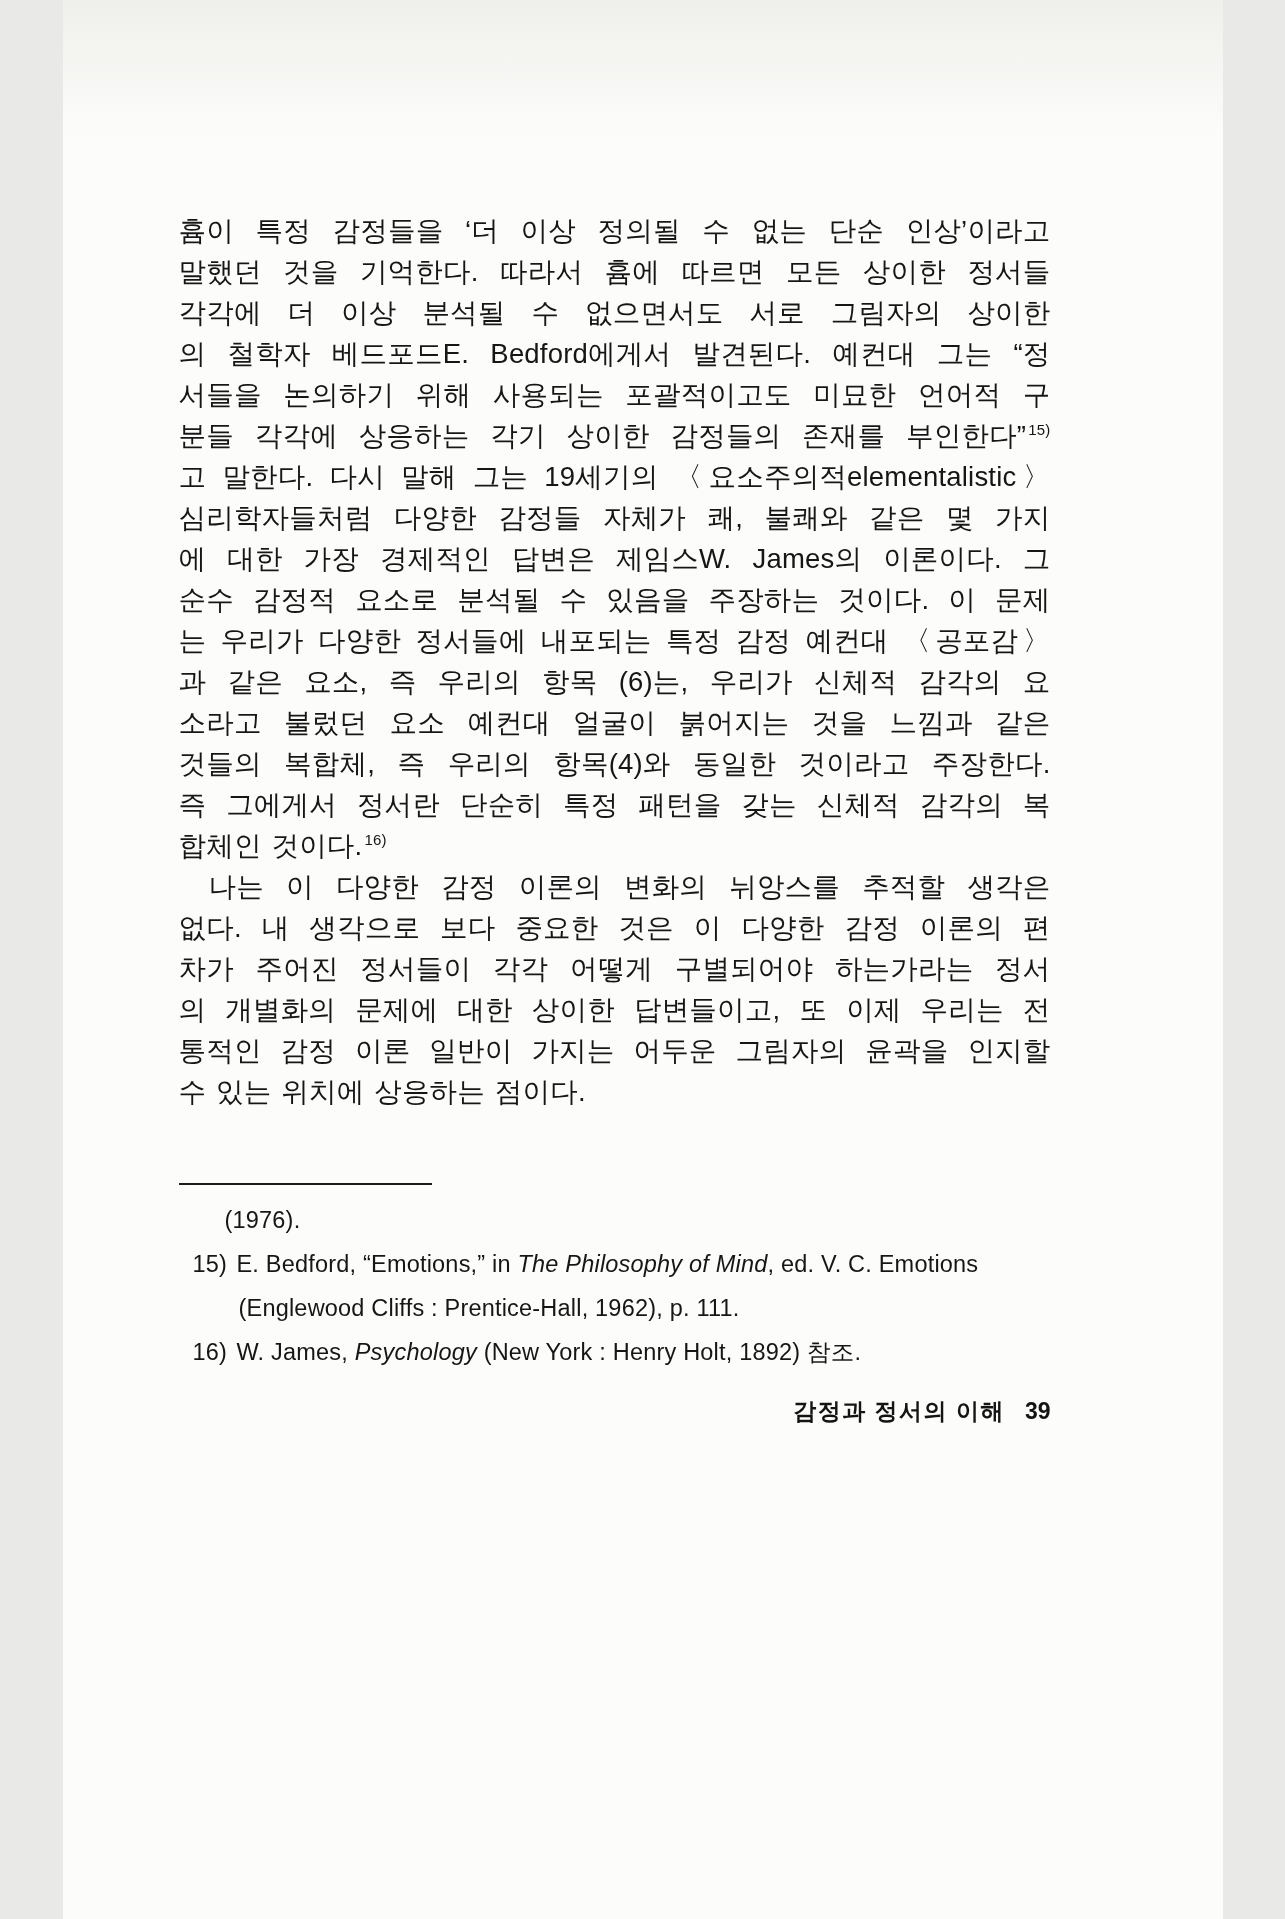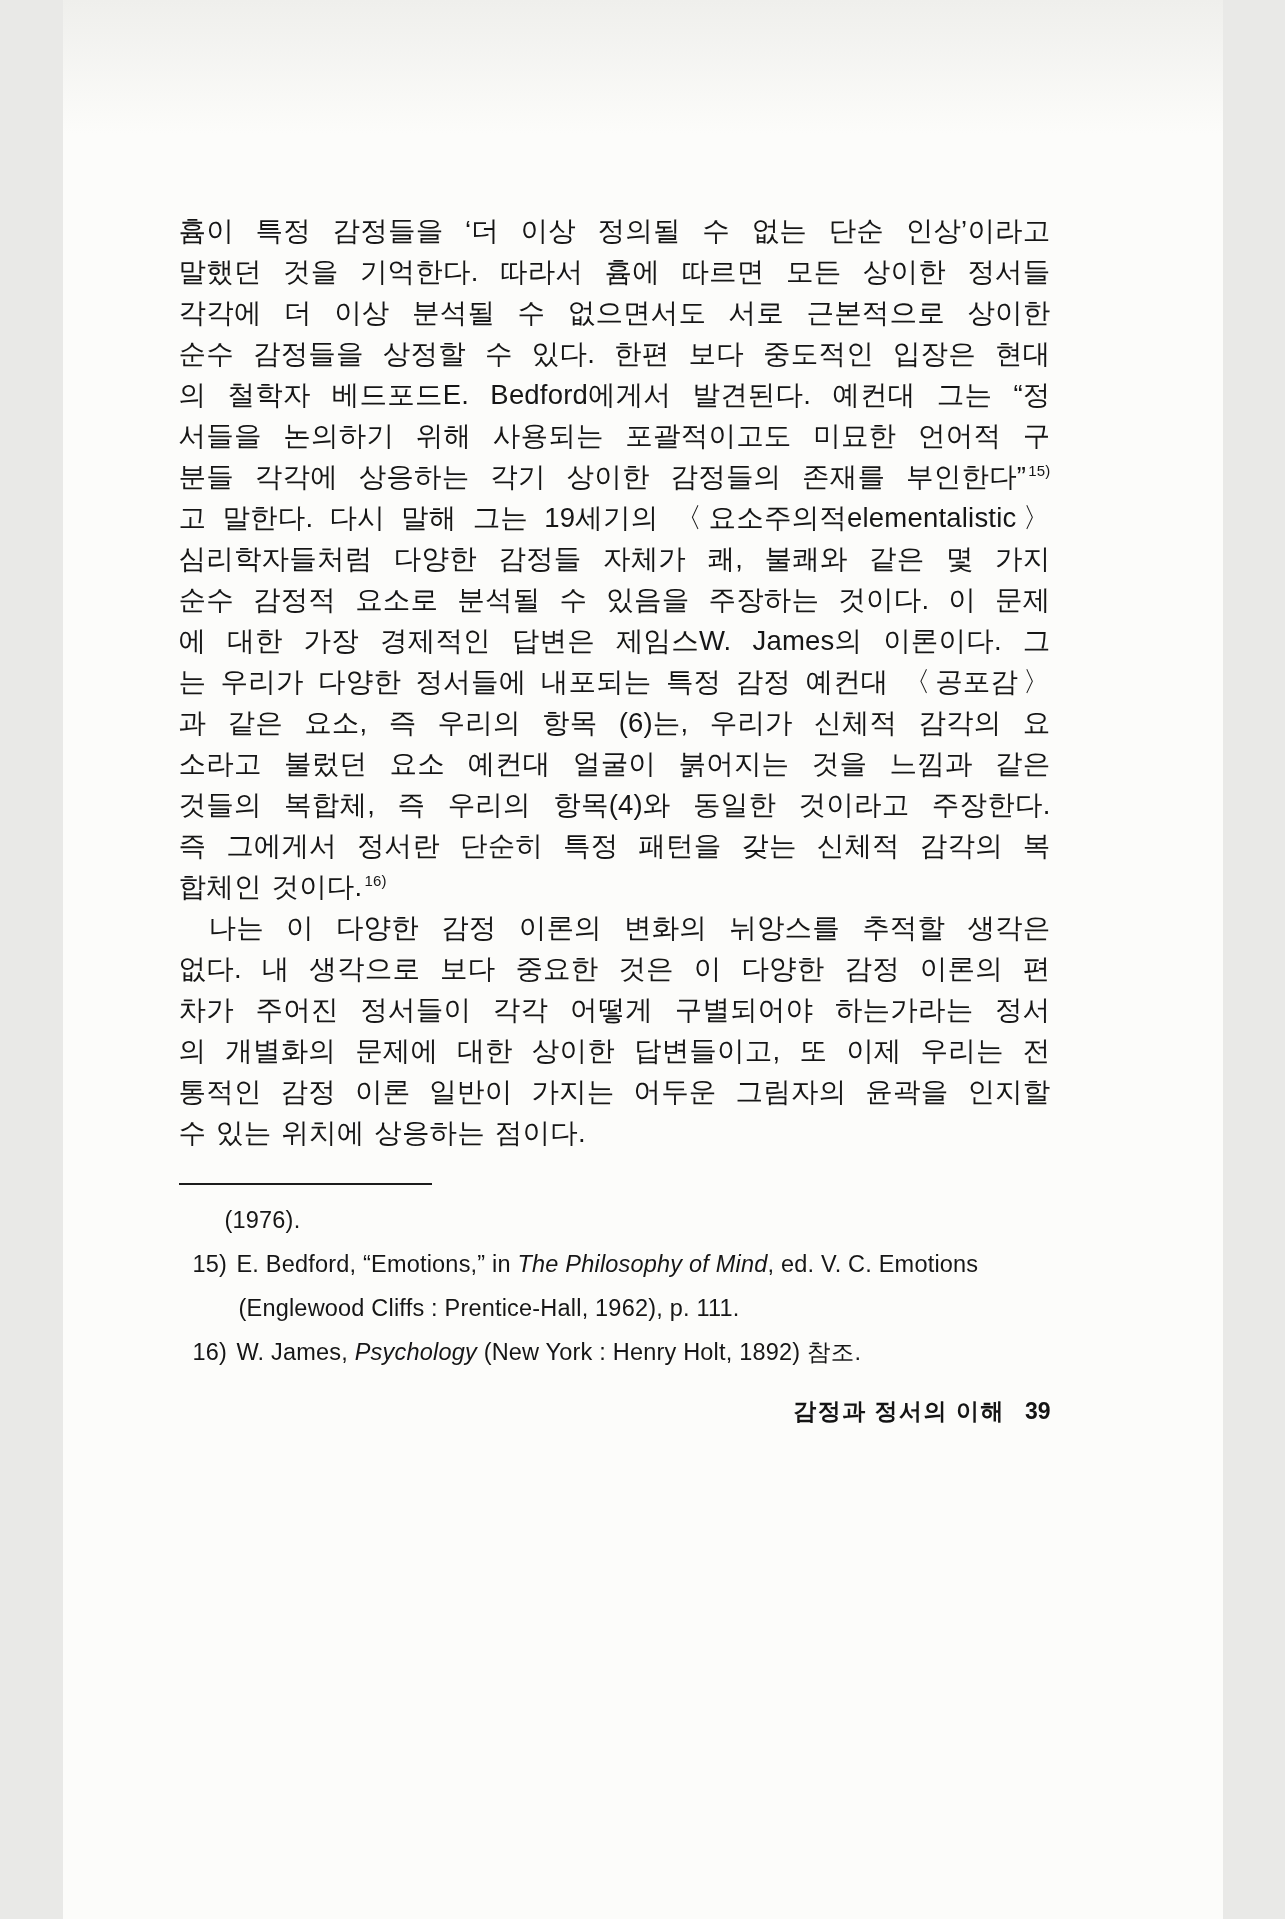--- a/index.html
+++ b/index.html
@@ -66,29 +66,28 @@
   .page-footer .pageno { margin-left:20px; letter-spacing:0; }
 </style>
 </head>
 <body>
 
 <div class="page">
 
   <main class="body-text" id="body">
       <div class="line justify">흄이 특정 감정들을 ‘더 이상 정의될 수 없는 단순 인상’이라고</div>
       <div class="line justify">말했던 것을 기억한다. 따라서 흄에 따르면 모든 상이한 정서들</div>
-      <div class="line justify">각각에 더 이상 분석될 수 없으면서도 서로 근본적으로 상이한</div>
-      <div class="line justify">순수 감정들을 상정할 수 있다. 한편 보다 중도적인 입장은 현대</div>
+      <div class="line justify">각각에 더 이상 분석될 수 없으면서도 서로 그림자의 상이한</div>
       <div class="line justify">의 철학자 베드포드E. Bedford에게서 발견된다. 예컨대 그는 “정</div>
       <div class="line justify">서들을 논의하기 위해 사용되는 포괄적이고도 미묘한 언어적 구</div>
       <div class="line justify">분들 각각에 상응하는 각기 상이한 감정들의 존재를 부인한다”<sup>15)</sup></div>
       <div class="line justify">고 말한다. 다시 말해 그는 19세기의 〈요소주의적elementalistic〉</div>
       <div class="line justify">심리학자들처럼 다양한 감정들 자체가 쾌, 불쾌와 같은 몇 가지</div>
+      <div class="line justify">에 대한 가장 경제적인 답변은 제임스W. James의 이론이다. 그</div>
       <div class="line justify">순수 감정적 요소로 분석될 수 있음을 주장하는 것이다. 이 문제</div>
-      <div class="line justify">에 대한 가장 경제적인 답변은 제임스W. James의 이론이다. 그</div>
       <div class="line justify">는 우리가 다양한 정서들에 내포되는 특정 감정 예컨대 〈공포감〉</div>
       <div class="line justify">과 같은 요소, 즉 우리의 항목 (6)는, 우리가 신체적 감각의 요</div>
       <div class="line justify">소라고 불렀던 요소 예컨대 얼굴이 붉어지는 것을 느낌과 같은</div>
       <div class="line justify">것들의 복합체, 즉 우리의 항목(4)와 동일한 것이라고 주장한다.</div>
       <div class="line justify">즉 그에게서 정서란 단순히 특정 패턴을 갖는 신체적 감각의 복</div>
       <div class="line">합체인 것이다.<sup>16)</sup></div>
       <div class="line justify indent">나는 이 다양한 감정 이론의 변화의 뉘앙스를 추적할 생각은</div>
       <div class="line justify">없다. 내 생각으로 보다 중요한 것은 이 다양한 감정 이론의 편</div>
       <div class="line justify">차가 주어진 정서들이 각각 어떻게 구별되어야 하는가라는 정서</div>
       <div class="line justify">의 개별화의 문제에 대한 상이한 답변들이고, 또 이제 우리는 전</div>

